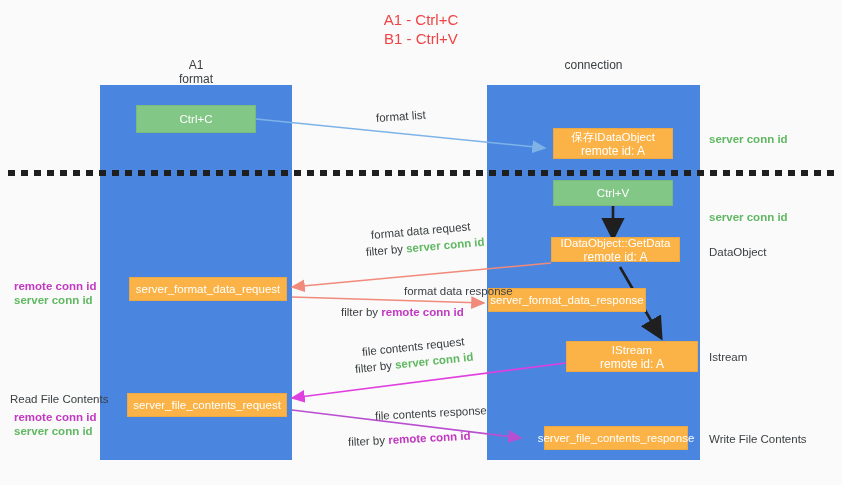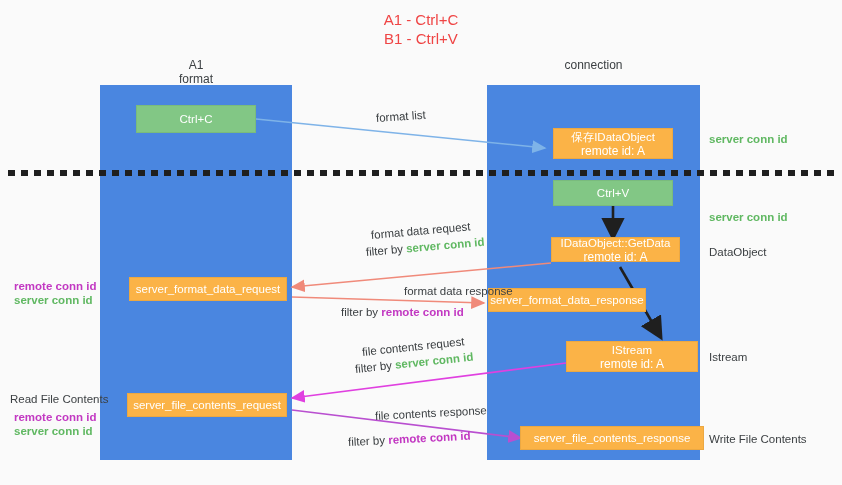--- a/index.html
+++ b/index.html
@@ -144,21 +144,21 @@
   </div>
 
   <div class="node orange" style="left:488px;top:288px;width:158px;height:24px;">
     <div>server_format_data_response</div>
   </div>
 
   <div class="node orange" style="left:127px;top:393px;width:160px;height:24px;">
     <div>server_file_contents_request</div>
   </div>
 
-  <div class="node orange" style="left:520px;top:426px;width:184px;height:24px;">
+  <div class="node orange" style="left:544px;top:426px;width:144px;height:24px;">
     <div>server_file_contents_response</div>
   </div>
 
   <div class="lbl rot" style="left:376px;top:111px;transform:rotate(-4deg);">format list</div>
 
   <div class="lbl rot" style="left:371px;top:228px;transform:rotate(-5deg);">format data request</div>
   <div class="lbl rot" style="left:366px;top:245px;transform:rotate(-5deg);">
     <span>filter by </span><span class="lbl green" style="position:static;">server conn id</span>
   </div>
 

